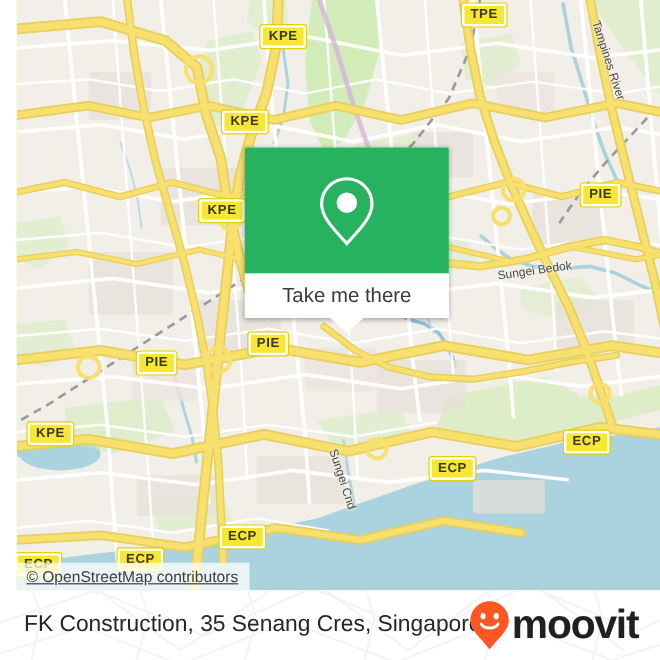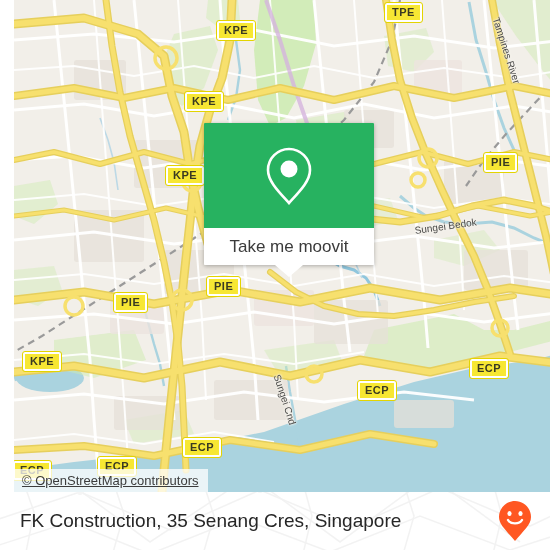--- a/index.html
+++ b/index.html
@@ -261,21 +261,21 @@
     <div class="attrib">© OpenStreetMap contributors</div>
 
     <div class="card">
       <div class="card-top">
         <svg width="50" height="62" viewBox="0 0 50 62">
           <path d="M25,4 C13.4,4 4,13.4 4,25 C4,36 14,46 25,58 C36,46 46,36 46,25 C46,13.4 36.6,4 25,4 Z" fill="none" stroke="#ffffff" stroke-width="2.6"></path>
           <circle cx="25" cy="24" r="8.5" fill="#ffffff"></circle>
         </svg>
       </div>
       <div class="card-bottom">
-        <span>Take me moovit</span>
+        <span>Take me there</span>
       </div>
       <div class="card-tail"></div>
     </div>
   </div>
 
   <div class="footer">
     <svg class="footer-bg" width="550" height="78" viewBox="0 0 550 78">
       <g stroke="#e9e9e9" stroke-width="1.6" fill="none">
         <path d="M-10,40 L80,10 L170,48 L260,8 L350,46 L440,6 L530,44 L560,30"></path>
         <path d="M-10,66 L70,40 L150,72 L240,36 L330,70 L420,34 L510,68 L560,52"></path>
@@ -296,16 +296,17 @@
 
     <div class="footer-title">FK Construction, 35 Senang Cres, Singapore</div>
 
     <div class="brand">
       <svg width="34" height="42" viewBox="0 0 34 42">
         <path d="M17,1 C8.2,1 1,8.2 1,17 C1,25 9,31 17,41 C25,31 33,25 33,17 C33,8.2 25.8,1 17,1 Z" fill="#ff5722"></path>
         <ellipse cx="11.5" cy="13.5" rx="2.1" ry="2.6" fill="#ffffff"></ellipse>
         <ellipse cx="22.5" cy="13.5" rx="2.1" ry="2.6" fill="#ffffff"></ellipse>
         <path d="M10,20 C12.5,24.5 21.5,24.5 24,20" stroke="#ffffff" stroke-width="2.4" fill="none" stroke-linecap="round"></path>
       </svg>
+      <span class="brand-name">moovit</span>
     </div>
   </div>
 
 </div>
 
 </body></html>

